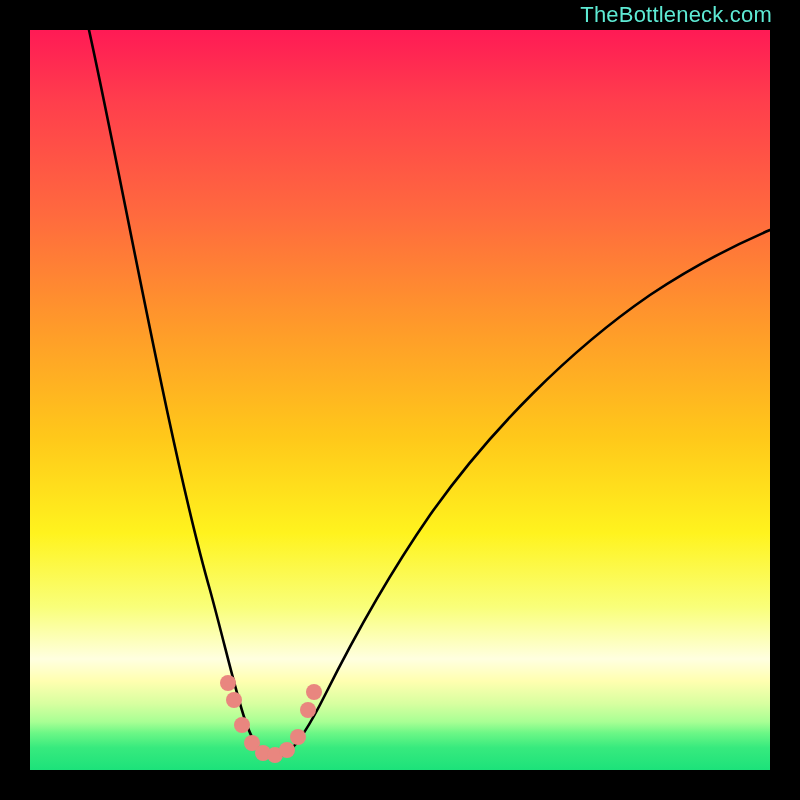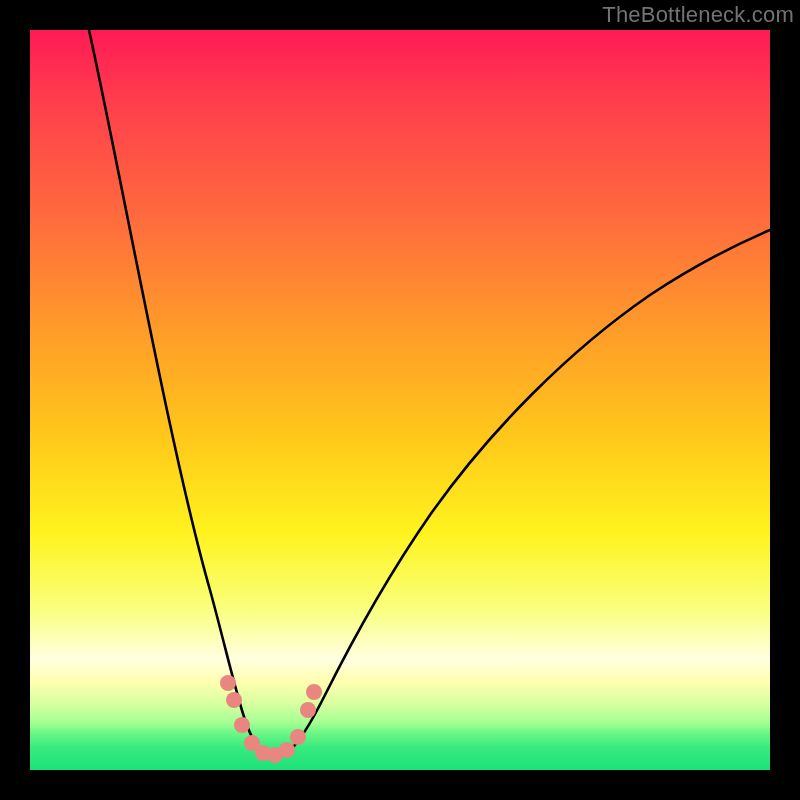--- a/index.html
+++ b/index.html
@@ -39,22 +39,22 @@
       #d8ffa0 91%,
       #a8ff94 93.5%,
       #6cf786 95%,
       #37ea7e 97%,
       #1ce27a 100%
     );
   }
   .watermark {
     position: absolute;
     top: 2px;
-    right: 6px;
-    color: #737373;
+    right: 28px;
+    color: #5eead4;
     font-size: 22px;
     font-weight: 500;
     letter-spacing: 0.2px;
   }
   svg.curve {
     position: absolute;
     top: 30px;
     left: 30px;
     width: 740px;
     height: 740px;

